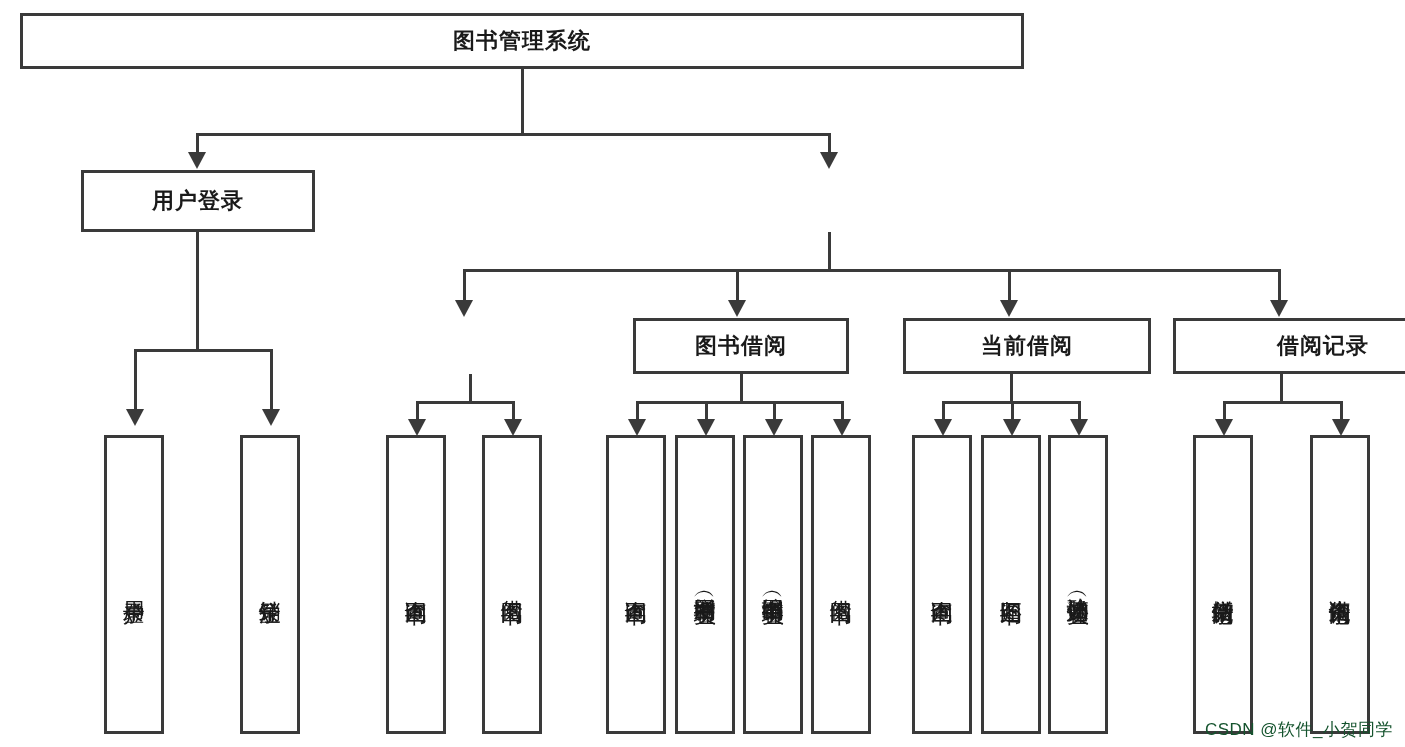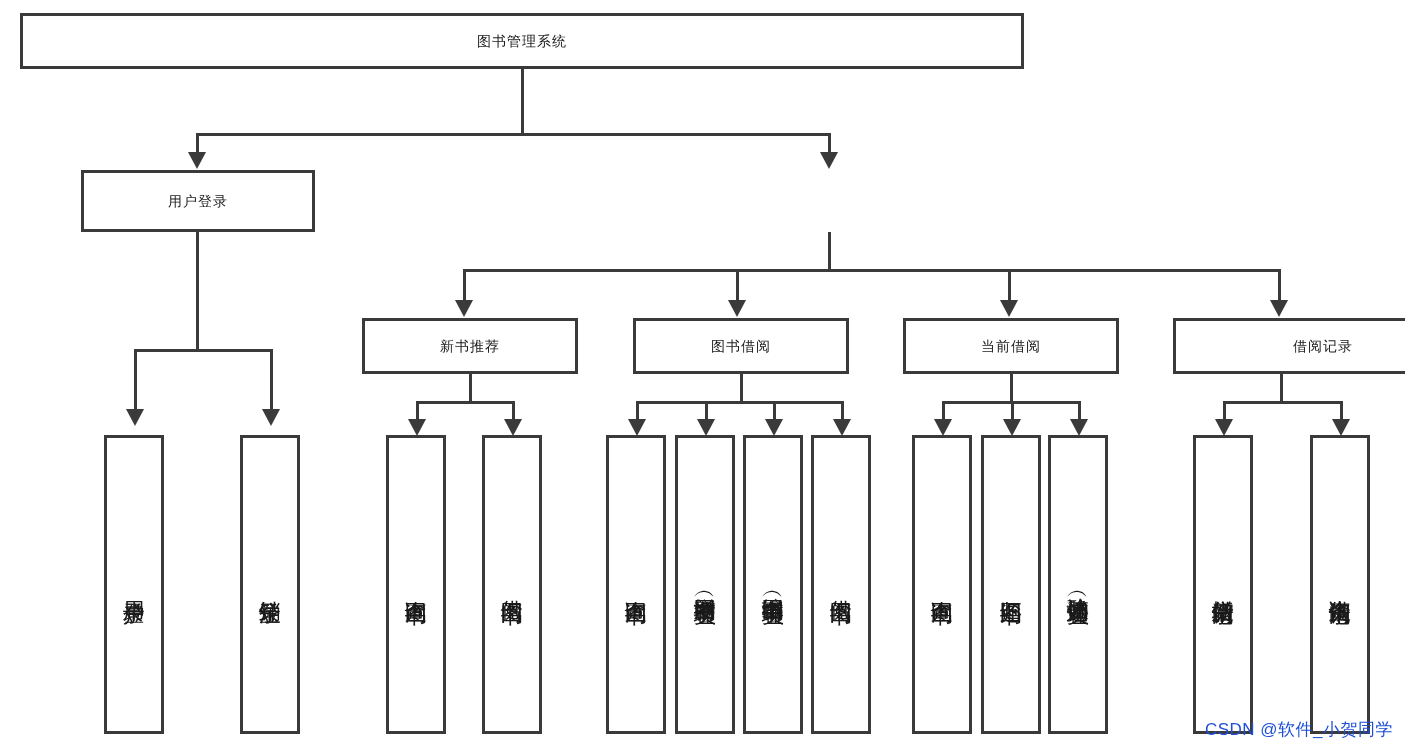--- a/index.html
+++ b/index.html
@@ -19,23 +19,24 @@
     position: absolute;
     box-sizing: border-box;
     border: 3px solid #3a3a3a;
     background: #ffffff;
     display: flex;
     align-items: center;
     justify-content: center;
     color: #1a1a1a;
   }
   .node.h-node {
-    font-size: 14px;
+    font-size: 22px;
     letter-spacing: 1px;
     line-height: 1.2;
+    font-weight: bold;
   }
   .node.v-node {
     font-size: 22px;
     line-height: 1.25;
     letter-spacing: 1px;
   }
   .v-node .vtext {
     writing-mode: vertical-rl;
     text-orientation: upright;
     white-space: nowrap;
@@ -54,21 +55,21 @@
     height: 0;
     border-left: 9px solid transparent;
     border-right: 9px solid transparent;
     border-top: 17px solid #3a3a3a;
   }
   #watermark {
     position: absolute;
     right: 12px;
     bottom: 6px;
     font-size: 17px;
-    color: #1d4ed8;
+    color: #14532d;
     white-space: nowrap;
     letter-spacing: 0.5px;
   }
 </style>
 </head>
 <body>
 
 <div id="canvas">
 
   <div class="node h-node" style="left:20px; top:13px; width:1004px; height:56px;">
@@ -100,27 +101,24 @@
   <div class="edge h" style="left:463px; top:269px; width:818px;"></div>
   <div class="edge v" style="left:463px; top:269px; height:33px;"></div>
   <div class="arrow" style="left:455px; top:300px;"></div>
   <div class="edge v" style="left:736px; top:269px; height:33px;"></div>
   <div class="arrow" style="left:728px; top:300px;"></div>
   <div class="edge v" style="left:1008px; top:269px; height:33px;"></div>
   <div class="arrow" style="left:1000px; top:300px;"></div>
   <div class="edge v" style="left:1278px; top:269px; height:33px;"></div>
   <div class="arrow" style="left:1270px; top:300px;"></div>
 
-  <div class="node h-node" style="left:362px; top:318px; width:216px; height:56px;">
-    <span>新书推荐</span>
-  </div>
   <div class="node h-node" style="left:633px; top:318px; width:216px; height:56px;align-items:center;">
     <span>图书借阅</span>
   </div>
-  <div class="node h-node" style="left:903px; top:318px; width:216px; height:56px;">
+  <div class="node h-node" style="left:903px; top:318px; width:248px; height:56px;">
     <span>当前借阅</span>
   </div>
   <div class="node h-node" style="left:1173px; top:318px; width:252px; height:56px;padding-left:48px;">
     <span>借阅记录</span>
   </div>
 
   <div class="edge v" style="left:469px; top:374px; height:30px;"></div>
   <div class="edge h" style="left:416px; top:401px; width:99px;"></div>
   <div class="edge v" style="left:416px; top:401px; height:22px;"></div>
   <div class="arrow" style="left:408px; top:419px;"></div>

